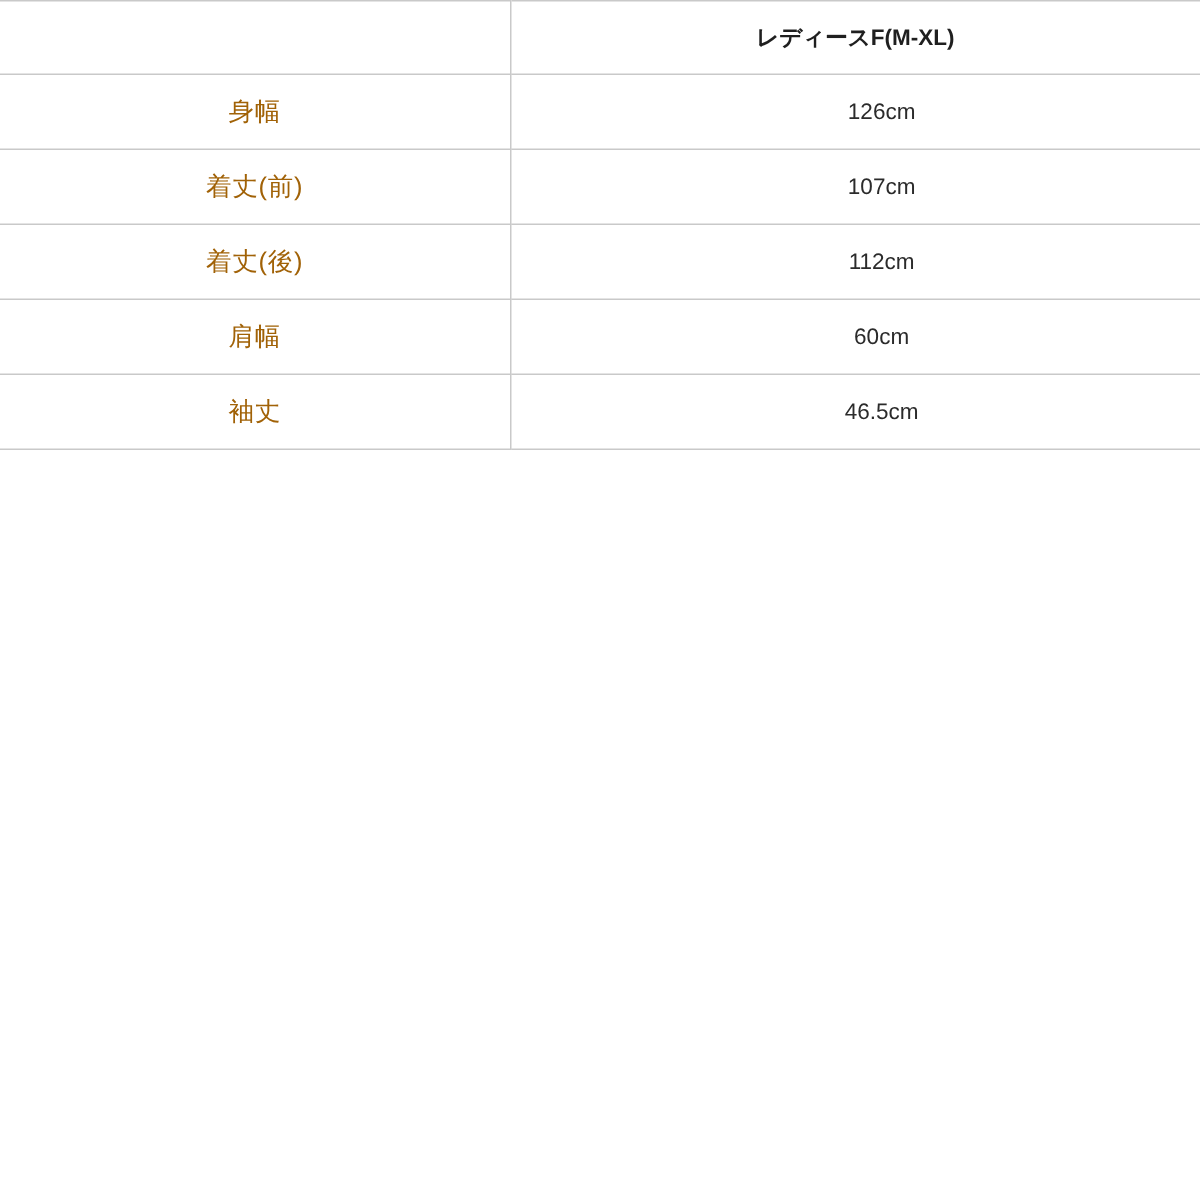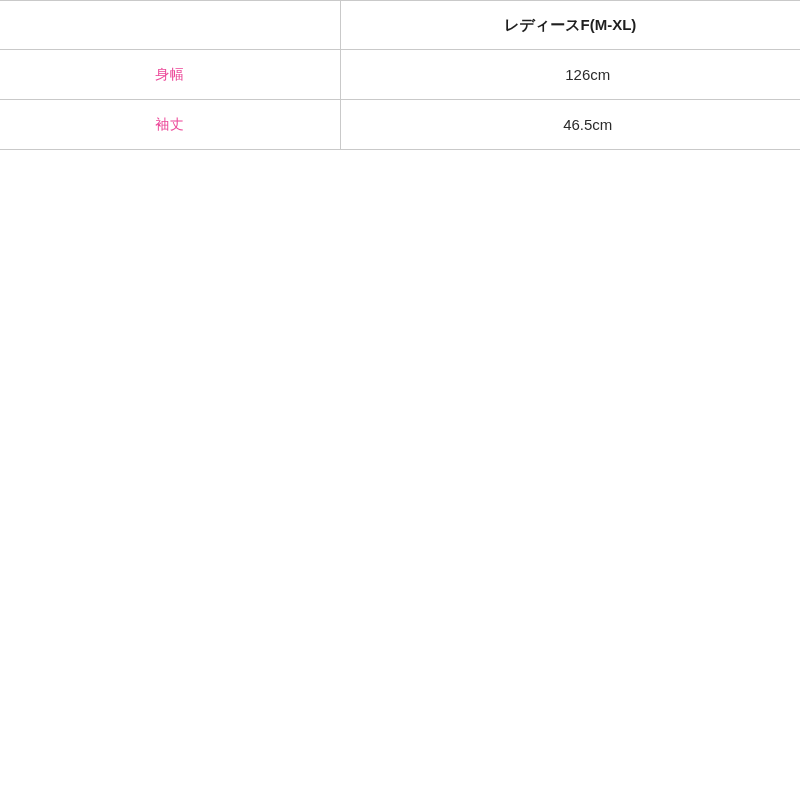--- a/index.html
+++ b/index.html
@@ -48,22 +48,22 @@
   table.size-table thead th.header-empty {
     border-right: 1px solid #c9c9c9;
   }
   table.size-table thead th.header-size {
     font-weight: bold;
     font-size: 15px;
     color: #1f1f1f;
   }
   table.size-table tbody th.row-label {
     border-right: 1px solid #c9c9c9;
-    font-size: 14px;
-    color: #ec4899;
+    font-size: 17px;
+    color: #a16207;
     letter-spacing: 0.5px;
   }
   table.size-table tbody td.row-value {
     font-size: 15px;
     color: #2b2b2b;
     padding-left: 35px;
   }
 </style>
 </head>
 <body>
@@ -79,18 +79,30 @@
         <th class="header-empty"></th>
         <th class="header-size">レディースF(M-XL)</th>
       </tr>
     </thead>
     <tbody>
       <tr>
         <th class="row-label">身幅</th>
         <td class="row-value">126cm</td>
       </tr>
       <tr>
+        <th class="row-label">着丈(前)</th>
+        <td class="row-value">107cm</td>
+      </tr>
+      <tr>
+        <th class="row-label">着丈(後)</th>
+        <td class="row-value">112cm</td>
+      </tr>
+      <tr>
+        <th class="row-label">肩幅</th>
+        <td class="row-value">60cm</td>
+      </tr>
+      <tr>
         <th class="row-label">袖丈</th>
         <td class="row-value">46.5cm</td>
       </tr>
     </tbody>
   </table>
 </div>
 
 </body></html>

